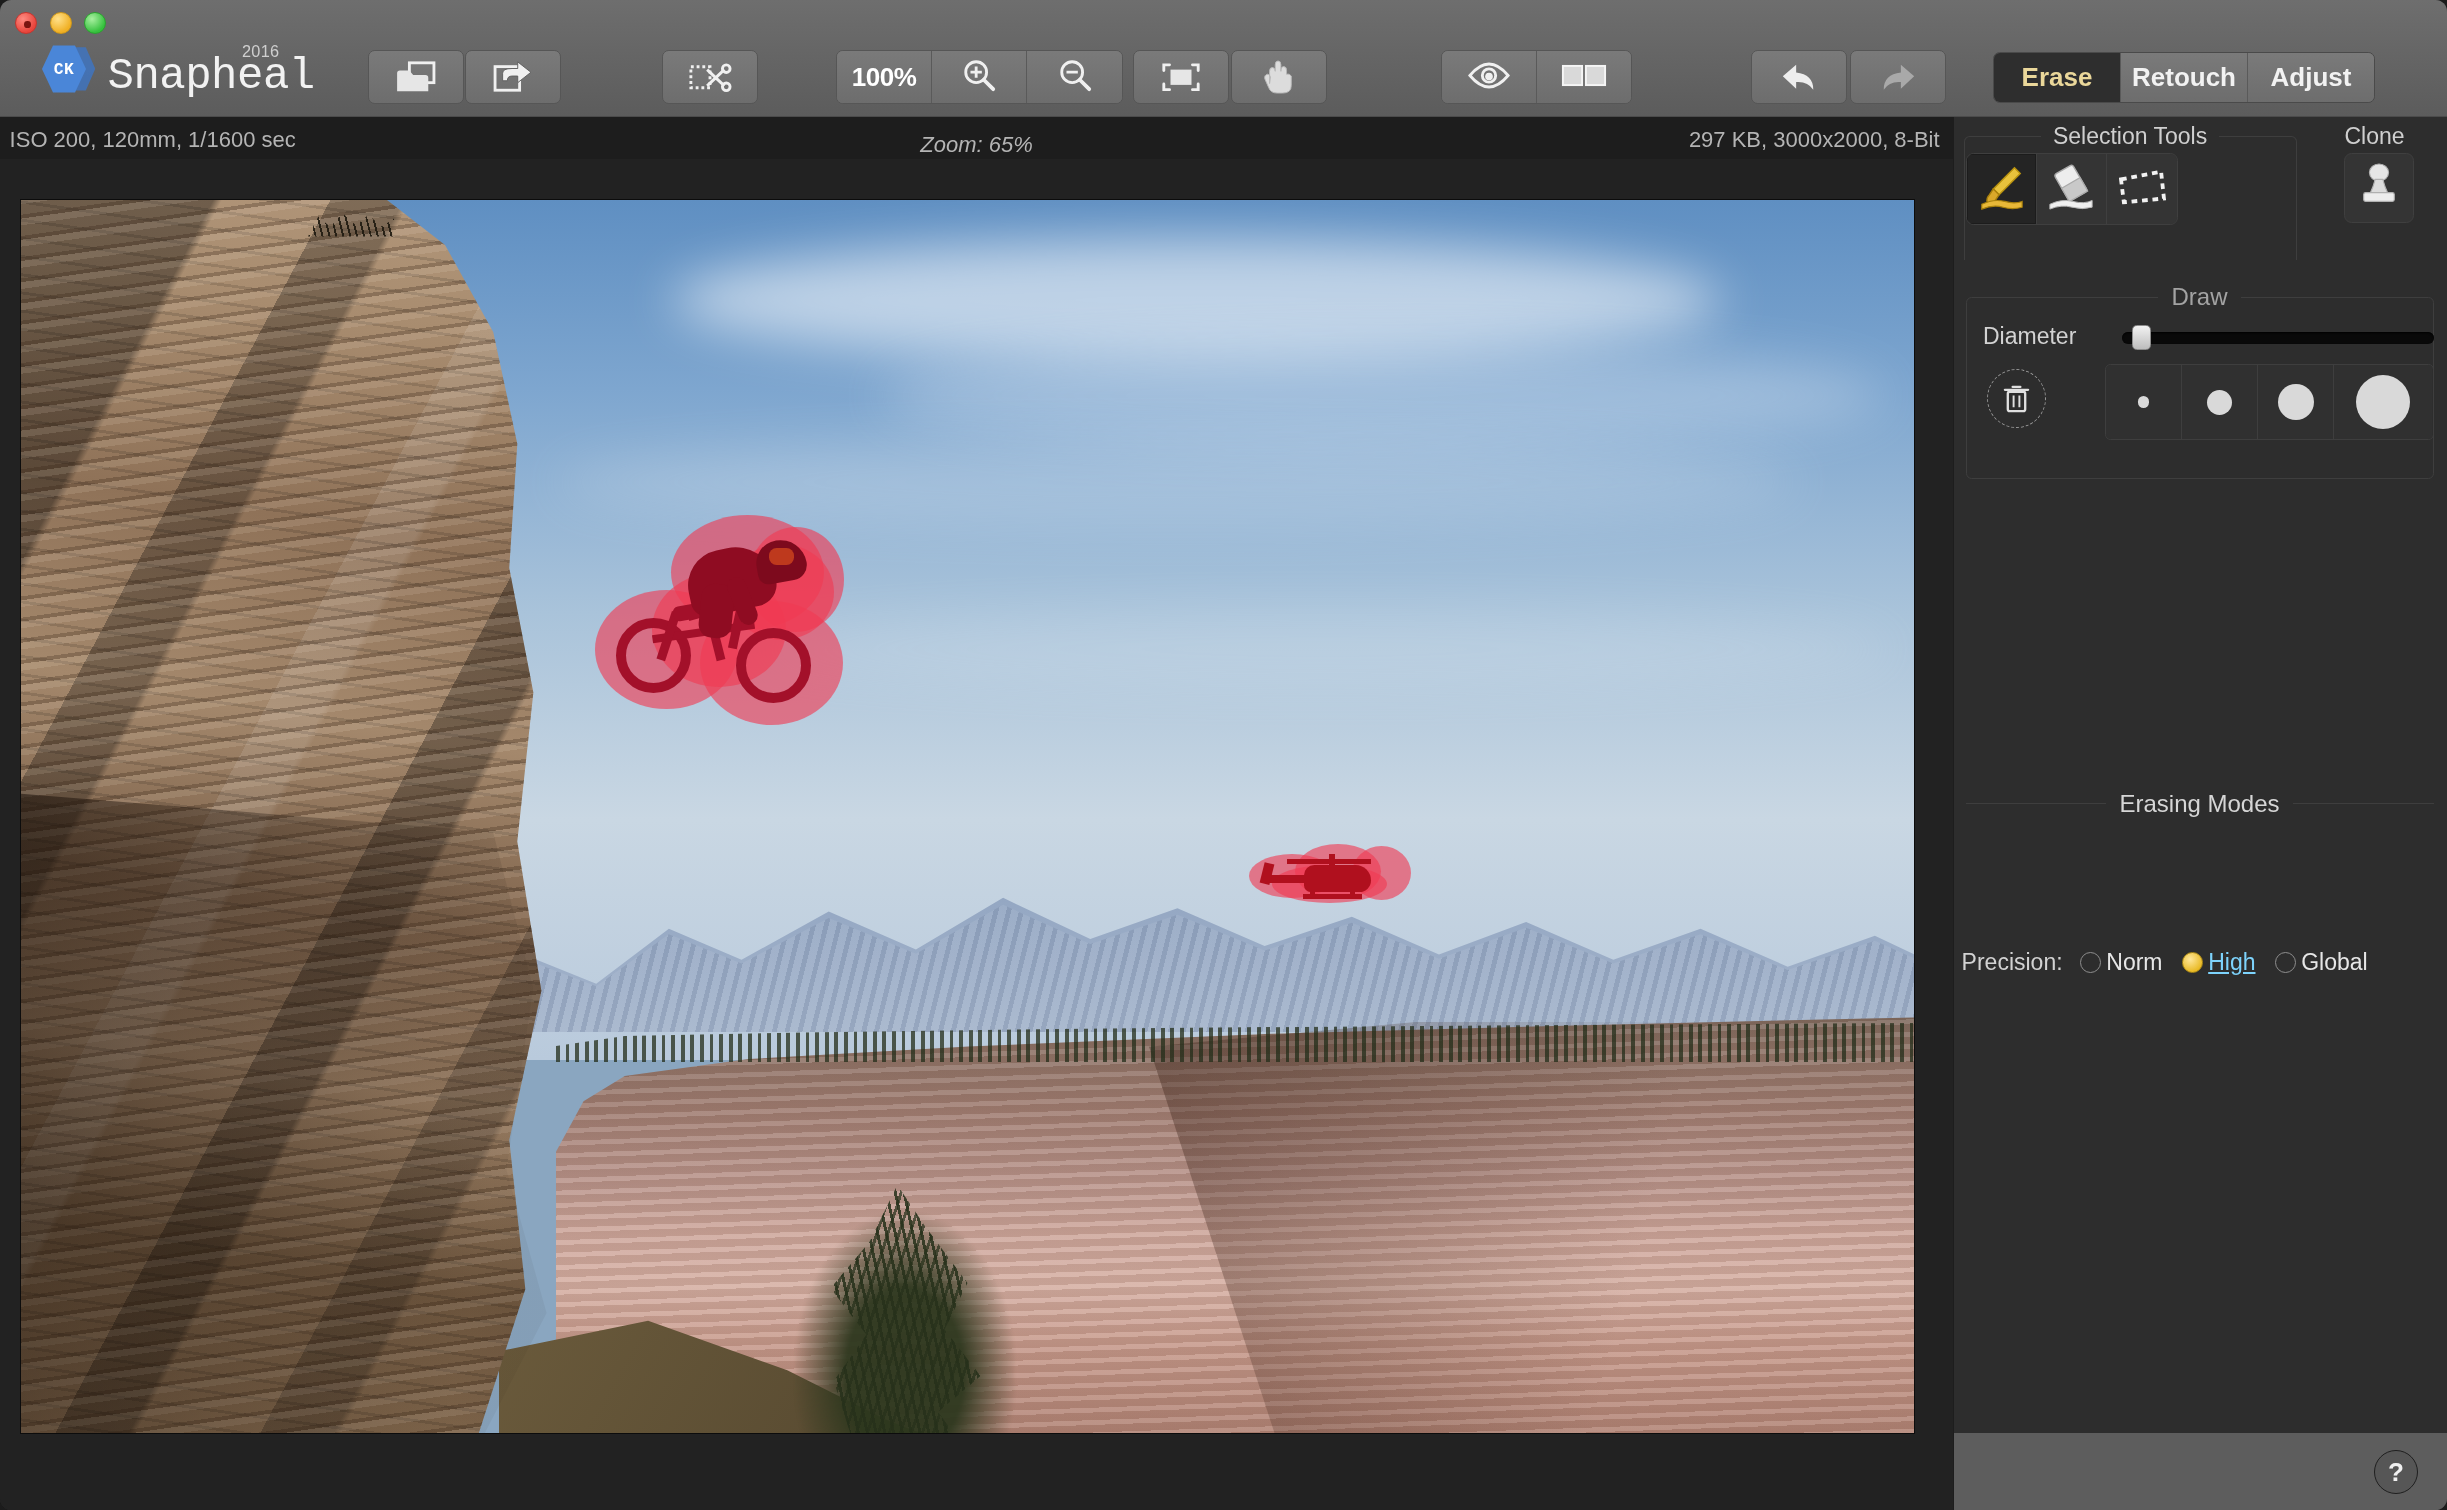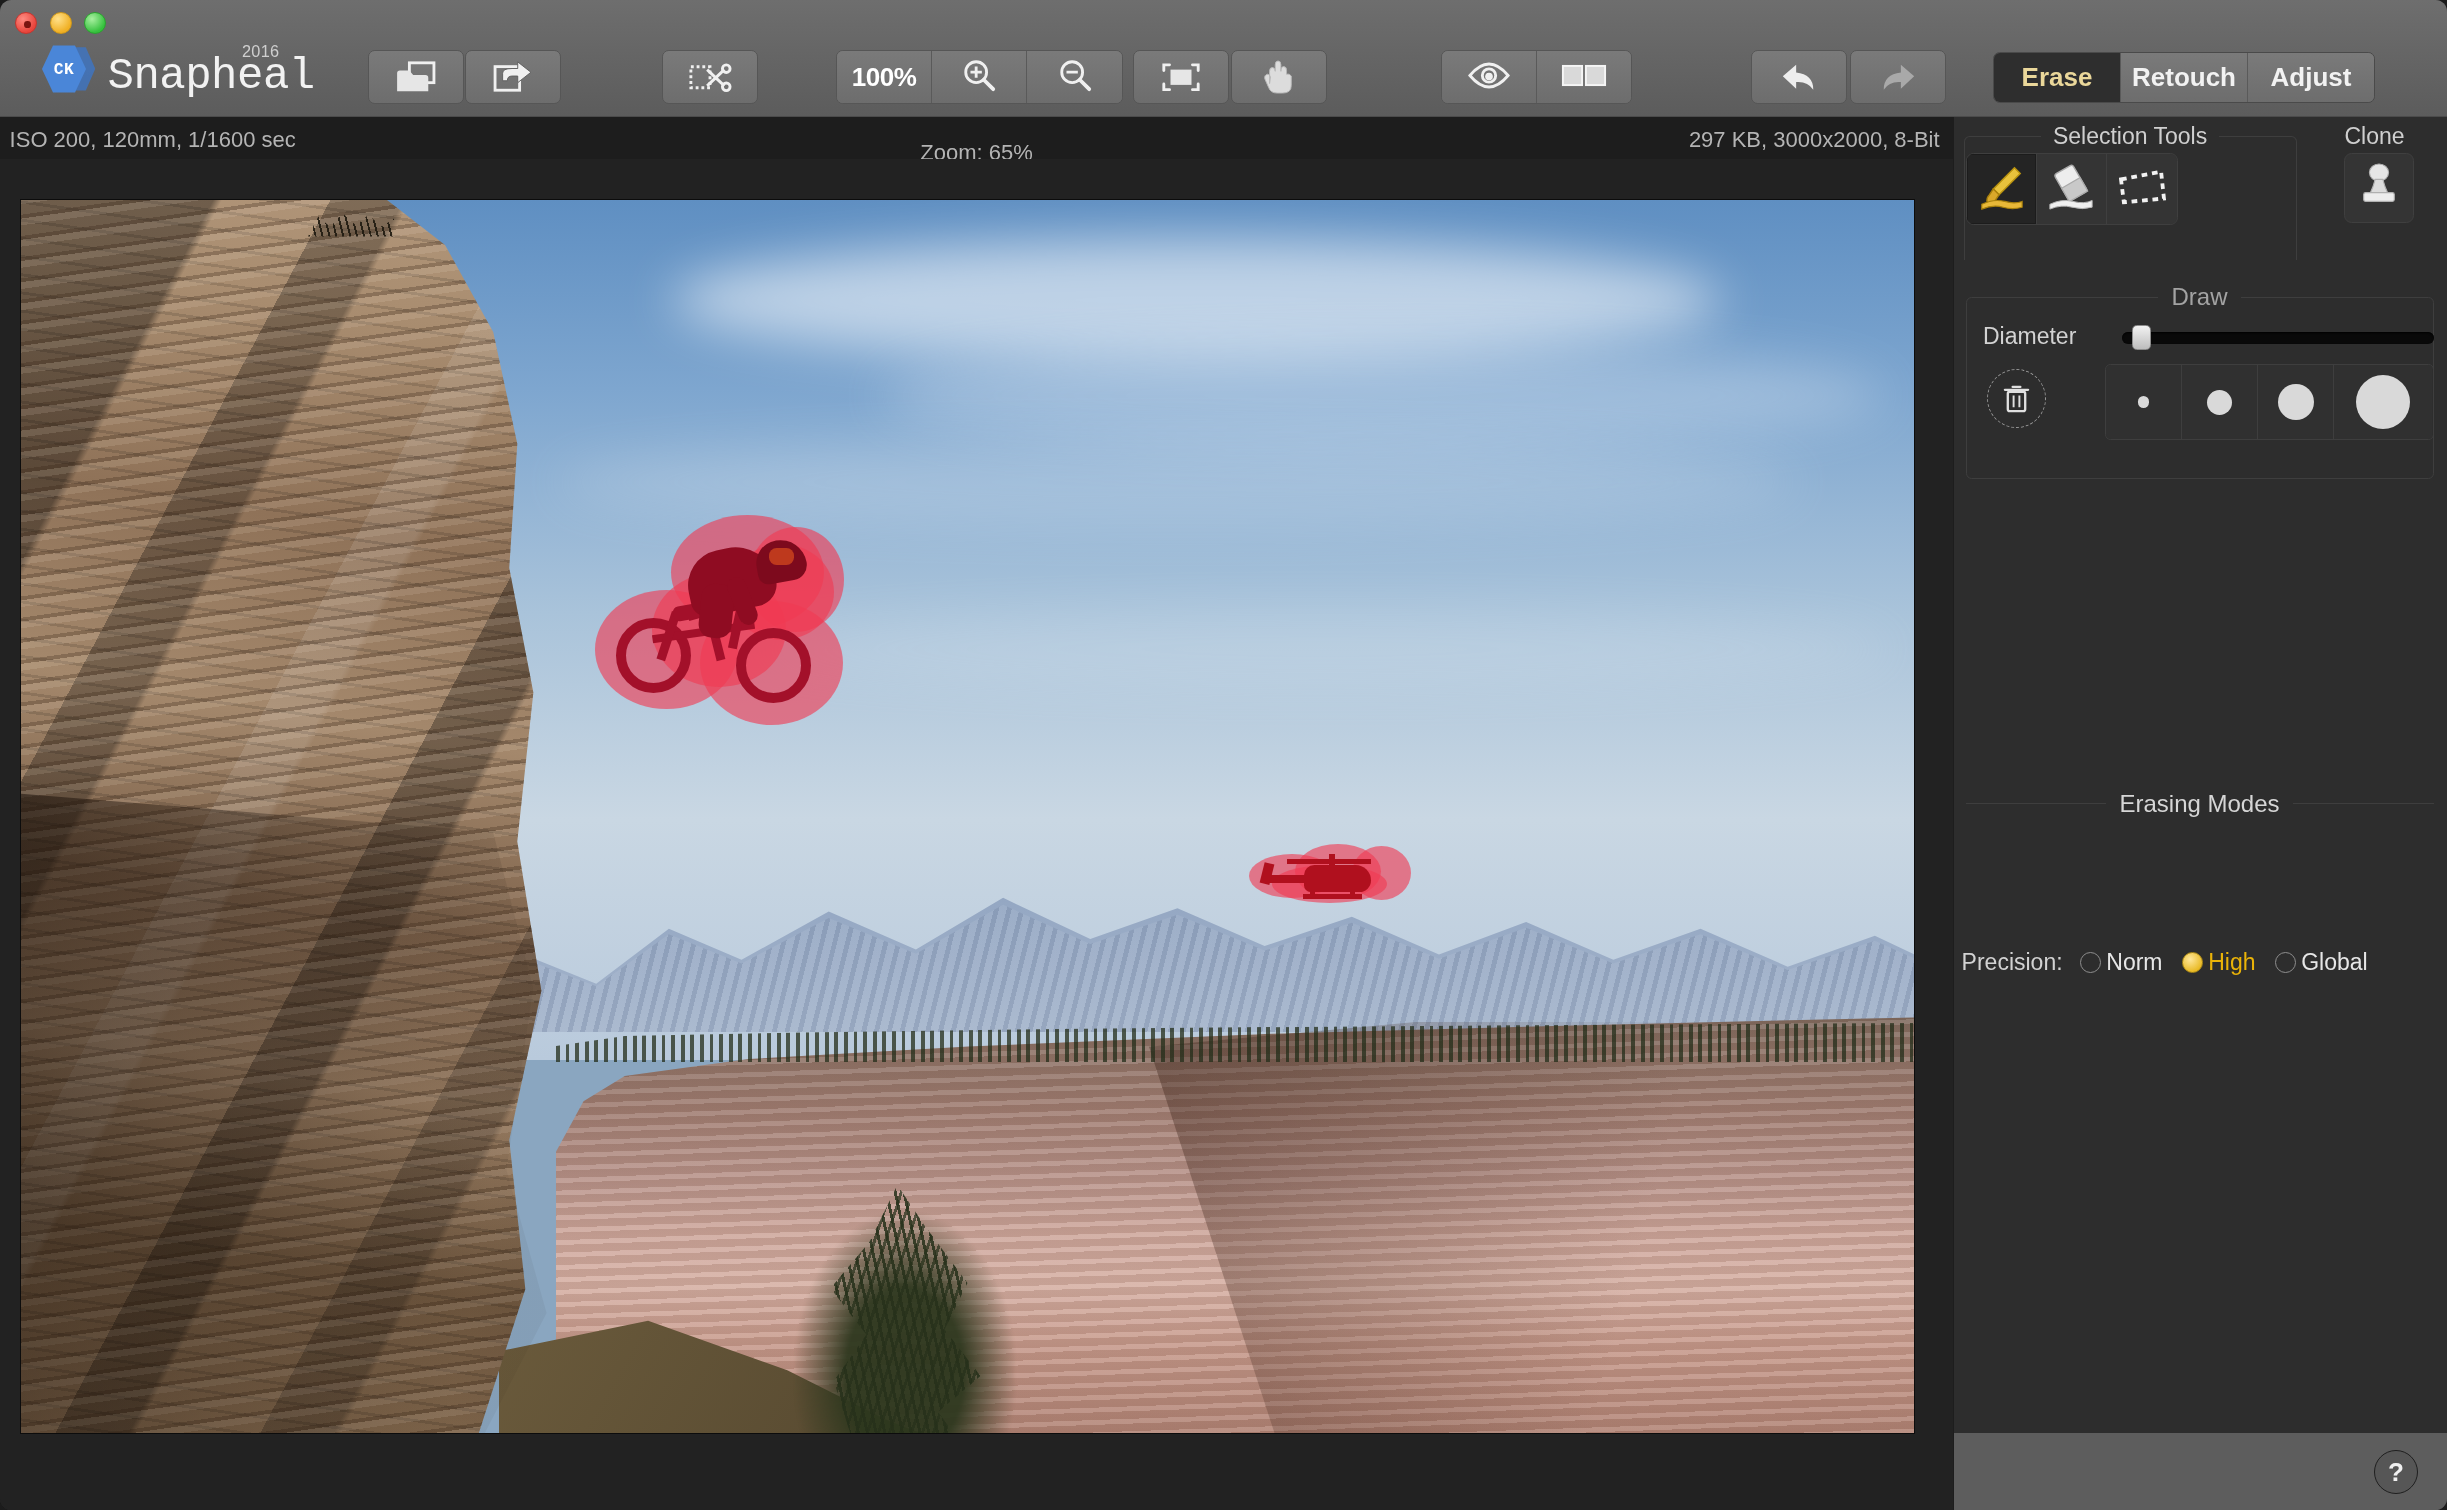--- a/index.html
+++ b/index.html
@@ -82,21 +82,21 @@
              border-right: 1px solid #5a5a5a; font-weight: bold; }
   .modetab:last-child { border-right: none; }
   .modetab.active { background: #2e2e2e; color: #ead79a; }
 
   
   .infobar {
     position: absolute; top: 117px; left: 0; width: 1953px; height: 42px;
     background: #1d1d1d; color: #b4b4b4; font-size: 22px;
   }
   .infobar .il { position: absolute; left: 9.6px; top: 9.6px; }
-  .infobar .ic { position: absolute; left: 0; right: 0; top: 23px; text-align: center; }
+  .infobar .ic { position: absolute; left: 0; right: 0; top: 15px; text-align: center; font-style: italic; }
   .infobar .ir { position: absolute; right: 13.4px; top: 9.6px; }
 
   
   .canvaswrap {
     position: absolute; top: 159px; left: 0; width: 1953px; height: 1352px;
     background: #222222;
   }
   .photo {
     position: absolute; left: 21px; top: 41px; width: 1893px; height: 1233px;
     overflow: hidden; background: #8aa6c0;
@@ -558,21 +558,21 @@
 
 
     <div class="precrow">
       <span class="lbl" style="margin-right:17px;">Precision:</span>
       <span style="display:flex; align-items:center; margin-right:19px;">
         <span class="radio"></span>
         <span style="color:#e6e6e6; font-size:23px; margin-left:5.7px;">Norm</span>
       </span>
       <span style="display:flex; align-items:center; margin-right:19px;">
         <span class="radio on"></span>
-        <span style="color:#eab308; font-size:23px; margin-left:5.7px;">High</span>
+        <span style="color:#7dd3fc; font-size:23px; margin-left:5.7px;text-decoration:underline;">High</span>
       </span>
       <span style="display:flex; align-items:center;">
         <span class="radio"></span>
         <span style="color:#e6e6e6; font-size:23px; margin-left:5.7px;">Global</span>
       </span>
     </div>
 
 
     <div class="bottombar"></div>
     <div class="helpbtn">?</div>

